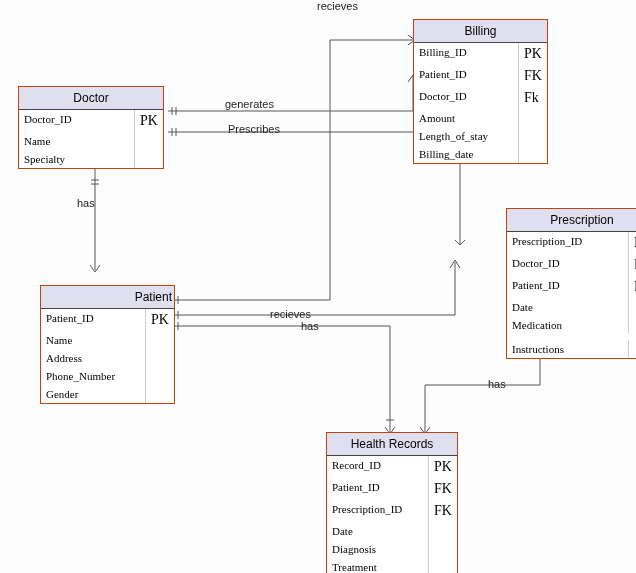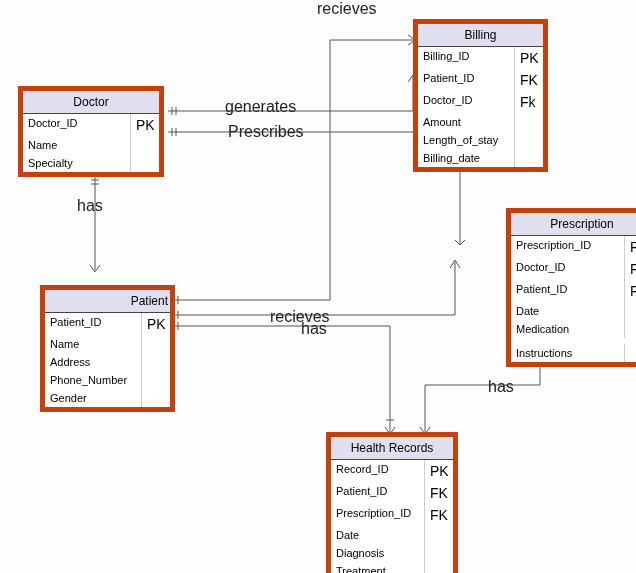--- a/index.html
+++ b/index.html
@@ -7,38 +7,39 @@
     padding: 0;
     font-family: Arial, Helvetica, sans-serif;
     background: #fdfdfd;
     width: 636px;
     height: 573px;
     position: relative;
     overflow: hidden;
   }
   .entity {
     position: absolute;
-    border: 5px solid #c2410c;
+    border: 1px solid #c2410c;
     background: #fff;
     font-size: 11px;
     box-sizing: border-box;
   }
   .entity .title {
     background: #e0dff0;
     border-bottom: 1px solid #444;
     text-align: center;
     padding: 4px 2px;
     font-size: 12px;
   }
   .entity .row {
     display: flex;
   }
   .entity .row > div {
     padding: 3px 5px;
     box-sizing: border-box;
+    font-family: Liberation Serif, serif;
   }
   .entity .row .col-name {
     flex: 1;
     border-right: 1px solid #ccc;
   }
   .entity .row .col-key {
     width: 28px;
     font-size: 14px;
   }
   svg.connectors {
@@ -47,21 +48,21 @@
     width: 636px; height: 573px;
     pointer-events: none;
   }
   svg.connectors line, svg.connectors path {
     stroke: #555;
     stroke-width: 1;
     fill: none;
   }
   .label {
     position: absolute;
-    font-size: 16px;
+    font-size: 11px;
     color: #222;
     background: rgba(255,255,255,0.0);
   }
 </style>
 </head>
 <body>
 
 <svg class="connectors">
 
   <path d="M168 111 L413 111 L413 75"></path>

